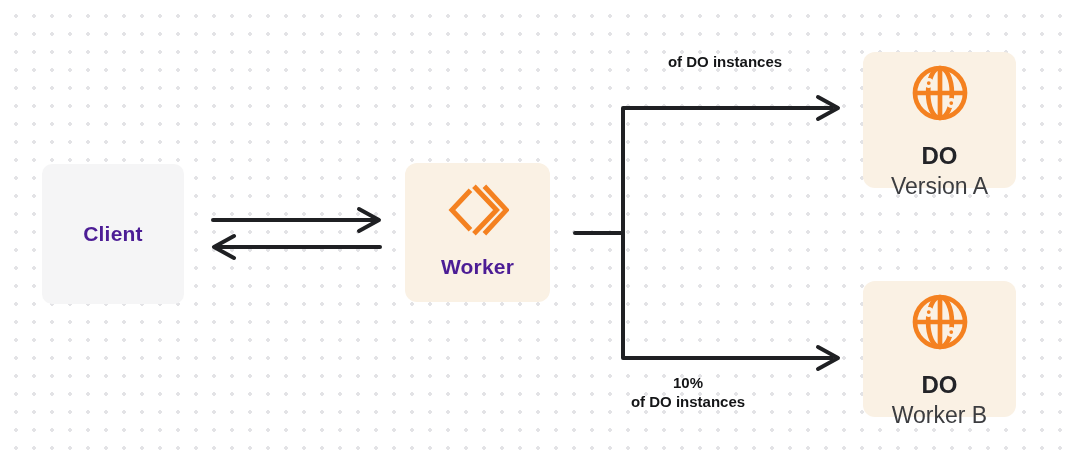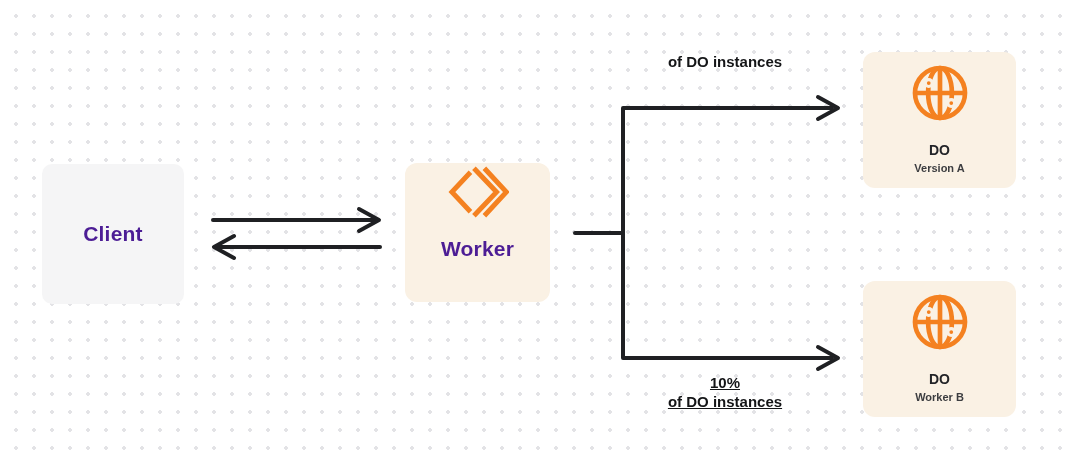--- a/index.html
+++ b/index.html
@@ -36,49 +36,49 @@
     background: #faf1e4;
     border-radius: 12px;
   }
   .node-label {
     font-size: 21px;
     font-weight: 700;
     color: #4c1d95;
     letter-spacing: 0.2px;
   }
   #client-node { left: 42px; top: 164px; width: 142px; height: 140px; }
-  #worker-node { left: 405px; top: 163px; width: 145px; height: 139px; justify-content: flex-start; }
+  #worker-node { left: 405px; top: 163px; width: 145px; height: 139px; justify-content: flex-start; padding-top: 18px; }
   #worker-node .node-label { margin-top: 16px; }
   #do-a-node { left: 863px; top: 52px;  width: 153px; height: 136px; justify-content: flex-start; padding-top: 11px; }
   #do-b-node { left: 863px; top: 281px; width: 153px; height: 136px; justify-content: flex-start; padding-top: 11px; }
   .do-title {
-    font-size: 14px;
+    font-size: 24px;
     font-weight: 700;
     color: #232428;
     margin-top: 20px;
     line-height: 1.1;
   }
   .do-subtitle {
-    font-size: 11px;
-    font-weight: 700;
+    font-size: 23px;
+    font-weight: 400;
     color: #3c3d40;
     margin-top: 4px;
     line-height: 1.2;
   }
   .edge-label {
     position: absolute;
     width: 200px;
     text-align: center;
     font-size: 15px;
     font-weight: 600;
     color: #141517;
     line-height: 19px;
   }
   #edge-label-top { left: 625px; top: 52px; }
-  #edge-label-bottom { left: 625px; top: 373px; text-decoration: underline; }
+  #edge-label-bottom { left: 588px; top: 373px; }
   .icon-box { line-height: 0; }
 </style>
 </head>
 <body>
 
 <div class="stage">
 
   <svg class="connectors" viewBox="0 0 1072 452" xmlns="http://www.w3.org/2000/svg">
     <g stroke="#1f2023" stroke-width="4" fill="none" stroke-linecap="round" stroke-linejoin="round">
 

